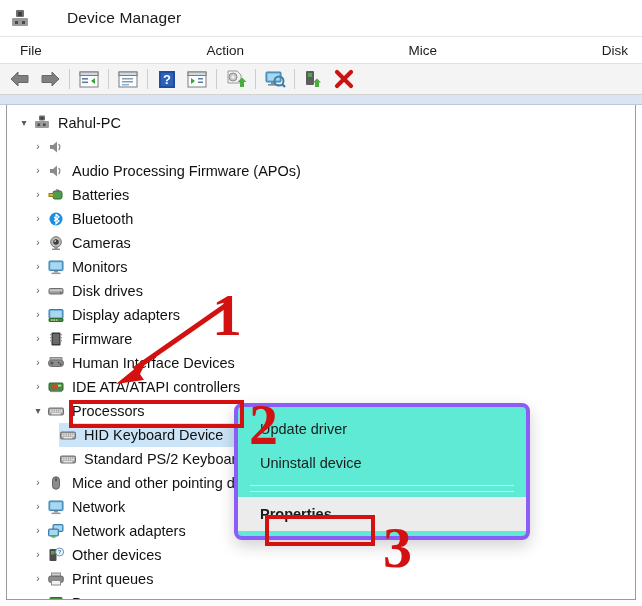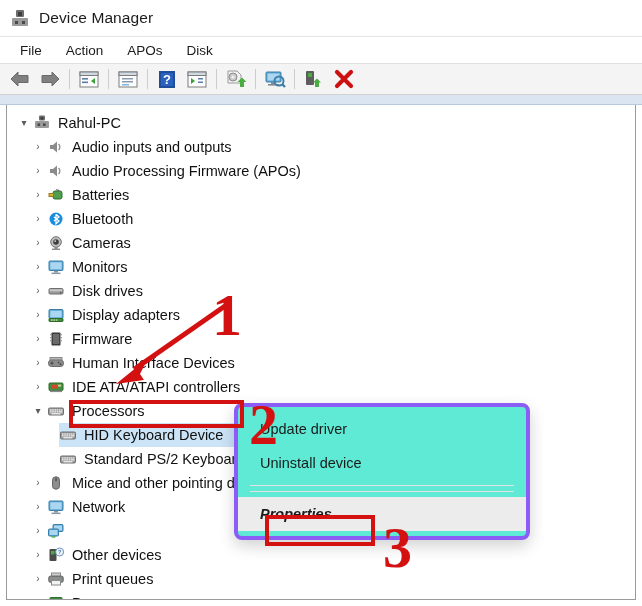--- a/index.html
+++ b/index.html
@@ -22,20 +22,21 @@
     box-sizing: border-box;
   }
 
   .titlebar {
     height: 36px;
     background: #ffffff;
     display: flex;
     align-items: center;
     padding-left: 10px;
     box-sizing: border-box;
+    gap: 28px;
   }
   .title-icon {
     width: 20px; height: 20px;
     margin-right: 9px;
     position: relative;
     flex: none;
   }
   .title-text {
     font-size: 15.5px;
     color: #1b1b1b;
@@ -43,20 +44,21 @@
   }
 
   .menubar {
     height: 27px;
     background: #ffffff;
     display: flex;
     align-items: center;
     padding-left: 10px;
     box-sizing: border-box;
     border-top: 1px solid #e6e6e6;
+    justify-content: space-between;
   }
   .menu-item {
     font-size: 13.5px;
     color: #1b1b1b;
     padding: 2px 10px;
     margin-right: 4px;
     cursor: default;
   }
 
   .toolbar {
@@ -155,21 +157,21 @@
   }
   .ctxitem {
     height: 34px;
     display: flex;
     align-items: center;
     padding-left: 22px;
     font-size: 14.5px;
     color: #1b1b1b;
     box-sizing: border-box;
   }
-  .ctxitem.bold { font-weight: bold; font-style: italic; }
+  .ctxitem.bold { font-weight: bold; }
   .ctxitem.hovered { background: #ececec; }
   .ctxsep {
     height: 1px;
     background: #e2e2e2;
     margin: 5px 12px;
   }
 
   
   .anno { position: absolute; z-index: 40; }
   .anno-num {
@@ -202,21 +204,21 @@
         <rect x="5" y="13" width="3" height="3" fill="#4a4a4a"></rect>
         <rect x="12" y="13" width="3" height="3" fill="#4a4a4a"></rect>
       </svg>
     </div>
     <div class="title-text">Device Manager</div>
   </div>
 
   <div class="menubar">
     <div class="menu-item">File</div>
     <div class="menu-item">Action</div>
-    <div class="menu-item">APOs</div>
+    <div class="menu-item">Mice</div>
     <div class="menu-item">Disk</div>
   </div>
 
   <div class="toolbar">
     <div class="tb-btn">
       <svg width="22" height="18" viewBox="0 0 22 18">
         <path d="M9 2 L2 9 L9 16 L9 12.5 L19 12.5 L19 5.5 L9 5.5 Z" fill="#808080" stroke="#6a6a6a" stroke-width="1"></path>
       </svg>
     </div>
     <div class="tb-btn">
@@ -316,21 +318,20 @@
       </div>
 
       <div class="trow lvl1">
         <span class="chev">›</span>
         <span class="ticon">
           <svg width="18" height="16" viewBox="0 0 18 16">
             <path d="M3 6 h3 l4 -3.5 v11 l-4 -3.5 h-3 z" fill="#8b8b8b"></path>
             <path d="M11.5 5 a4 4 0 0 1 0 6" stroke="#8b8b8b" stroke-width="1.3" fill="none"></path>
           </svg>
         </span>
-        <span class="tlabel">Audio inputs and outputs</span>
       </div>
 
       <div class="trow lvl1">
         <span class="chev">›</span>
         <span class="ticon">
           <svg width="18" height="16" viewBox="0 0 18 16">
             <path d="M3 6 h3 l4 -3.5 v11 l-4 -3.5 h-3 z" fill="#8b8b8b"></path>
             <path d="M11.5 5 a4 4 0 0 1 0 6" stroke="#8b8b8b" stroke-width="1.3" fill="none"></path>
           </svg>
         </span>
@@ -553,20 +554,21 @@
         <span class="chev">›</span>
         <span class="ticon">
           <svg width="18" height="16" viewBox="0 0 18 16">
             <rect x="6" y="1.5" width="10" height="7" rx="1" fill="#5aa7d6" stroke="#3b7fa9"></rect>
             <rect x="7" y="2.5" width="8" height="5" fill="#a9d6f0"></rect>
             <rect x="1.5" y="6" width="10" height="7" rx="1" fill="#5aa7d6" stroke="#3b7fa9"></rect>
             <rect x="2.5" y="7" width="8" height="5" fill="#a9d6f0"></rect>
             <rect x="4.5" y="13.2" width="4" height="1.4" fill="#49ad3f"></rect>
           </svg>
         </span>
+        <span class="tlabel">Network adapters</span>
       </div>
 
       <div class="trow lvl1">
         <span class="chev">›</span>
         <span class="ticon">
           <svg width="18" height="16" viewBox="0 0 18 16">
             <rect x="2.5" y="2" width="7" height="12" rx="1" fill="#4a4a4a"></rect>
             <rect x="4" y="4" width="3.4" height="3.4" fill="#49ad3f"></rect>
             <circle cx="12.6" cy="5" r="4" fill="#eef4fb" stroke="#6f93b8"></circle>
             <text x="12.6" y="7.2" font-family="Liberation Sans, sans-serif" font-size="5.4" font-weight="bold" fill="#3f6f9f" text-anchor="middle">?</text>

